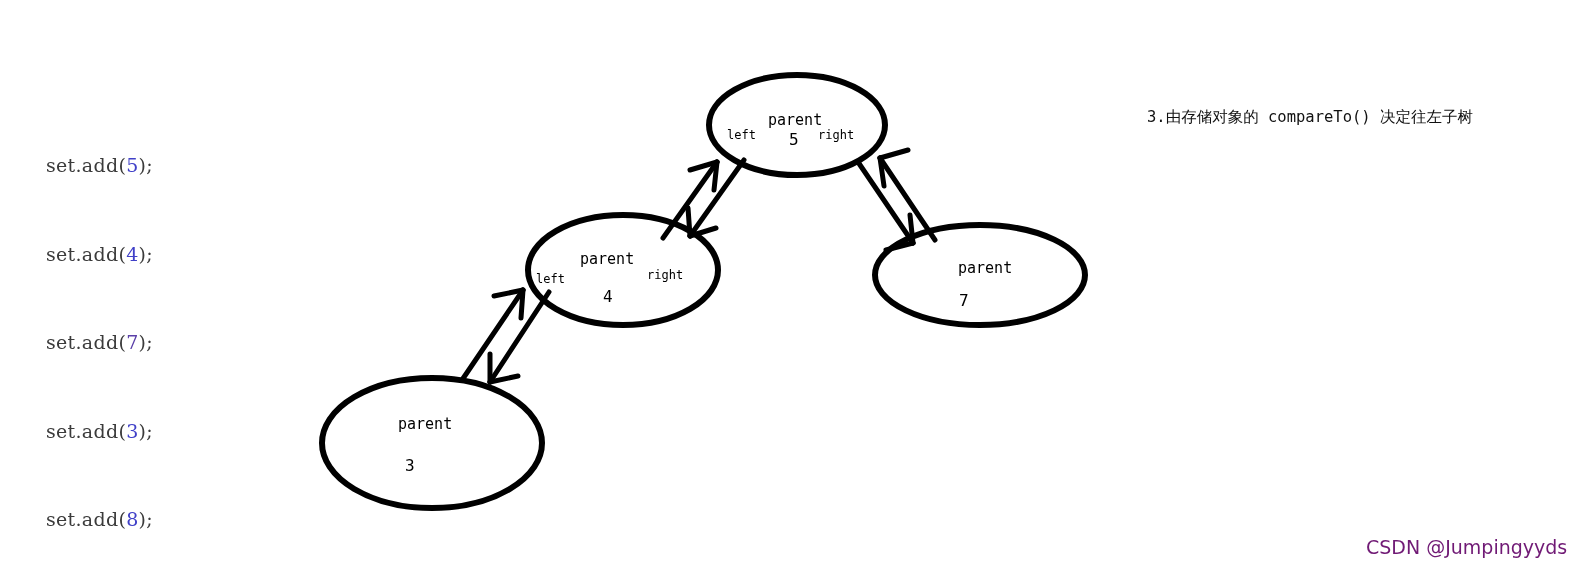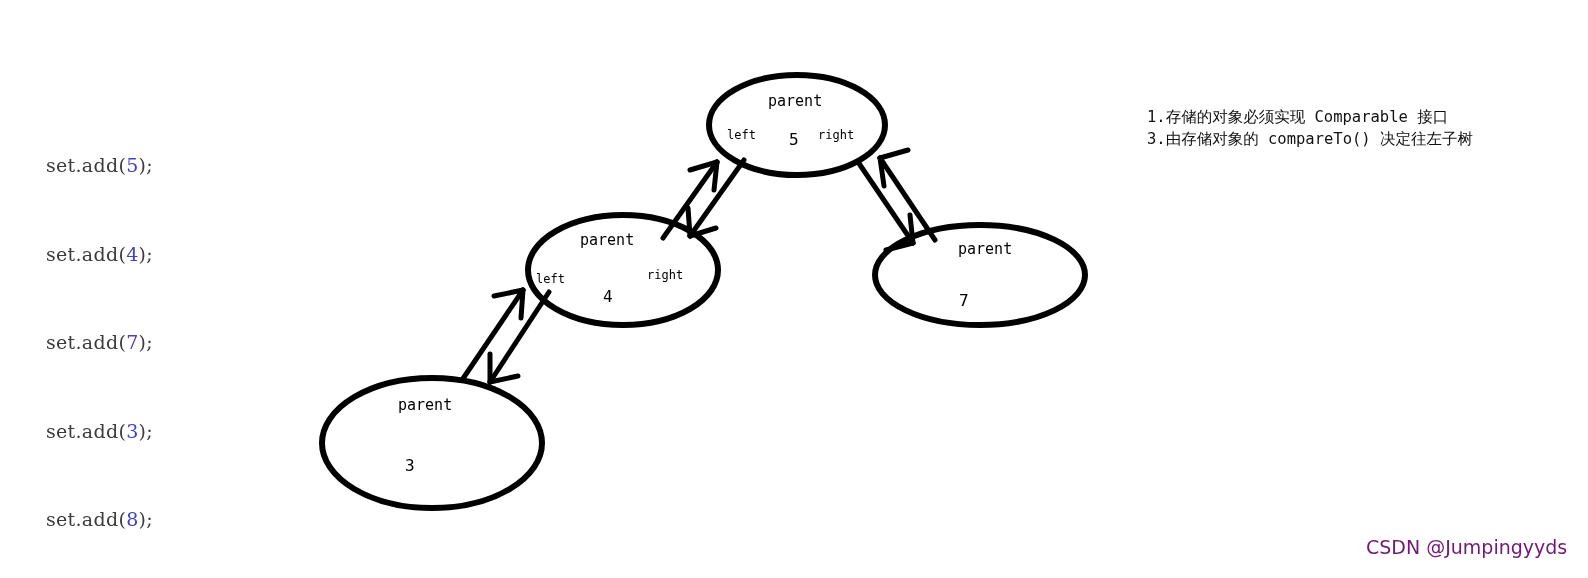--- a/index.html
+++ b/index.html
@@ -42,21 +42,21 @@
     height: 578px;
   }
 
   
   .node-label {
     position: absolute;
     font-family: "DejaVu Sans Mono", "Liberation Mono", monospace;
     color: #000000;
     white-space: nowrap;
   }
-  .lbl-parent { font-size: 15px; }
+  .lbl-parent { font-size: 15px; margin-top: 19px; }
   .lbl-side   { font-size: 12px; }
   .lbl-value  { font-size: 16px; }
 
   
   #annotation {
     position: absolute;
     left: 1147px;
     top: 106px;
     font-family: "DejaVu Sans Mono", "Liberation Mono", monospace;
     font-size: 15.5px;
@@ -142,19 +142,18 @@
   <div class="node-label lbl-value" style="left:603px; top:287px;">4</div>
   <div class="node-label lbl-side" style="left:647px; top:268px;">right</div>
 
   <div class="node-label lbl-parent" style="left:958px; top:240px;">parent</div>
   <div class="node-label lbl-value" style="left:959px; top:291px;">7</div>
 
   <div class="node-label lbl-parent" style="left:398px; top:396px;">parent</div>
   <div class="node-label lbl-value" style="left:405px; top:456px;">3</div>
 
   <div id="annotation">
-    <div class="ann-line">1.存储的对象必须实现 Comparable 接口</div>
     <div class="ann-line">3.由存储对象的 compareTo() 决定往左子树</div>
   </div>
 
   <div id="watermark">CSDN @Jumpingyyds</div>
 
 </div>
 
 </body></html>

